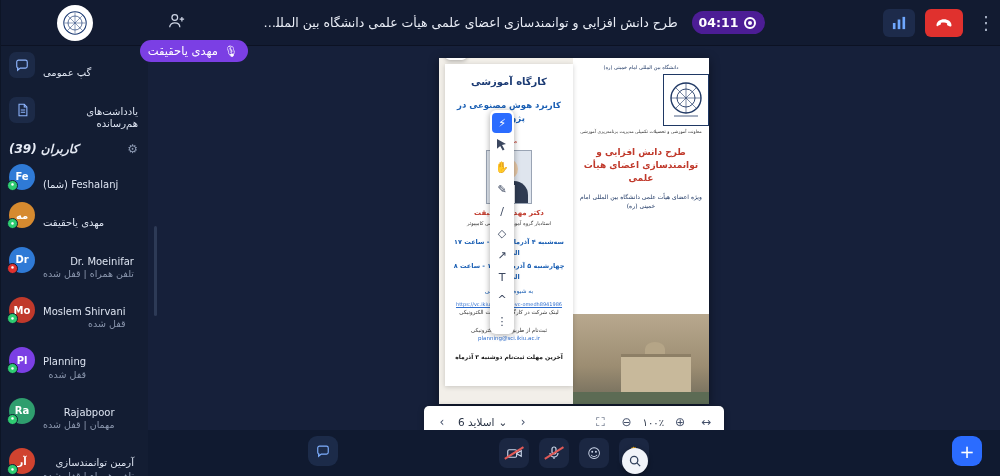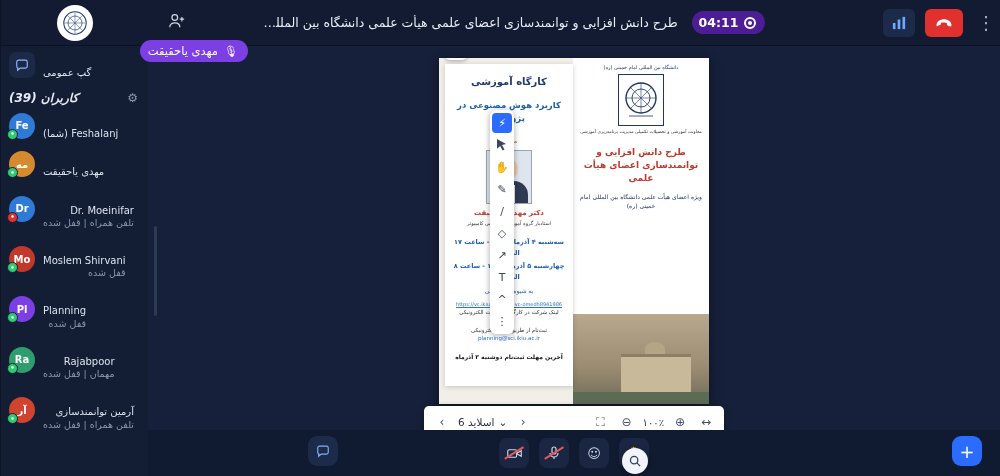--- a/index.html
+++ b/index.html
@@ -150,21 +150,21 @@
     position: relative;
     width: 270px; height: 346px;
     background: #f2efe9;
     box-shadow: 0 2px 10px rgba(0,0,0,0.45);
     overflow: hidden;
   }
   
   .poster-right {
     position: absolute; top: 0; right: 0; width: 136px; height: 346px;
     background: #ffffff;
-    display: flex; flex-direction: column; align-items: center;
+    display: flex; flex-direction: column; 
     overflow: hidden;
   }
   .poster-hdr { font-size: 5px; color: #1f3864; margin-top: 6px; text-align: center; }
   .poster-seal {
     width: 46px; height: 52px; margin-top: 4px;
     border: 1px solid #1f3864; display: flex; align-items: center; justify-content: center;
     background: #fff;
   }
   .poster-seal svg { width: 40px; height: 44px; }
   .poster-cap { font-size: 4.5px; color: #333; margin-top: 3px; text-align: center; line-height: 1.5; }
@@ -409,20 +409,32 @@
         <div class="sb-name">گپ عمومی</div>
       </div>
       <div class="sb-icon-sq">
         <svg width="14" height="14" viewBox="0 0 16 16" fill="none" stroke="#8fb6ff" stroke-width="1.3">
           <path d="M2 4.5A2 2 0 0 1 4 2.5h8a2 2 0 0 1 2 2v5a2 2 0 0 1-2 2H6l-3 2.5V11.5H4a2 2 0 0 1-2-2z"></path>
         </svg>
       </div>
     </div>
 
 
+    <div class="sb-row">
+      <div class="sb-row-text">
+        <div class="sb-name">یادداشت‌های هم‌رسانده</div>
+      </div>
+      <div class="sb-icon-sq">
+        <svg width="13" height="14" viewBox="0 0 14 16" fill="none" stroke="#8fb6ff" stroke-width="1.2">
+          <path d="M3 1.5h6l3 3v10H3z"></path>
+            <path d="M9 1.5v3h3"></path>
+            <path d="M5 8h5M5 10.5h5"></path>
+        </svg>
+      </div>
+    </div>
 
     <div class="sb-users-head">
       <span class="sb-gear">⚙</span>
       <span class="sb-section" style="padding:0;font-style:italic;">کاربران (39)</span>
     </div>
 
     <div class="sb-scrollarea">
 
     <div class="sb-row">
           <div class="sb-row-text">

